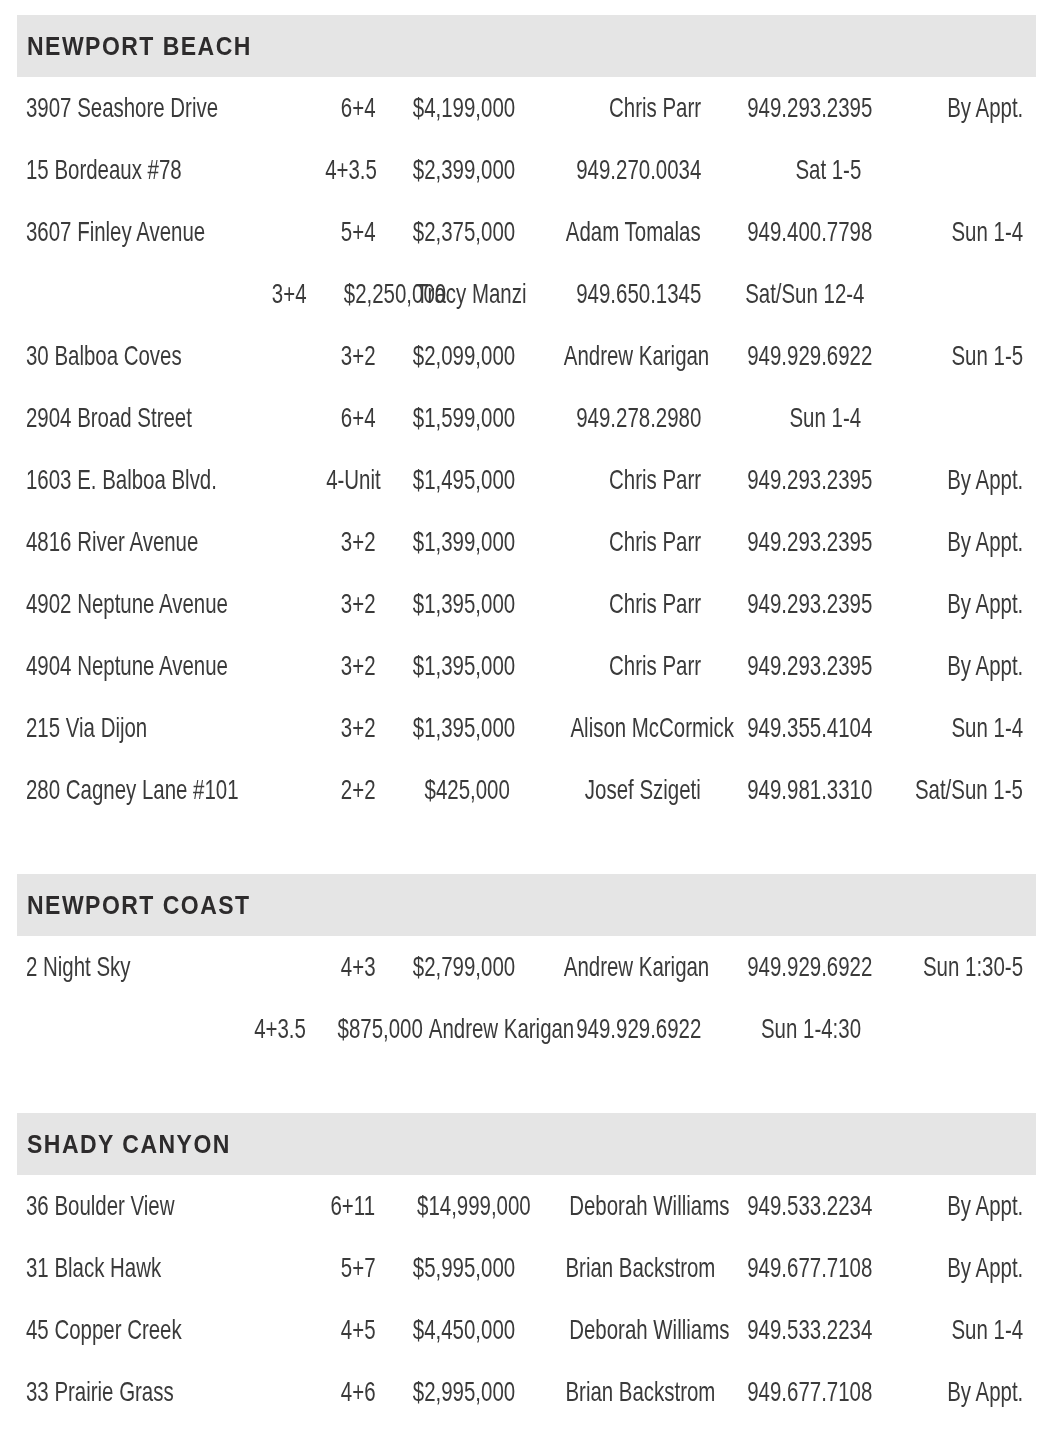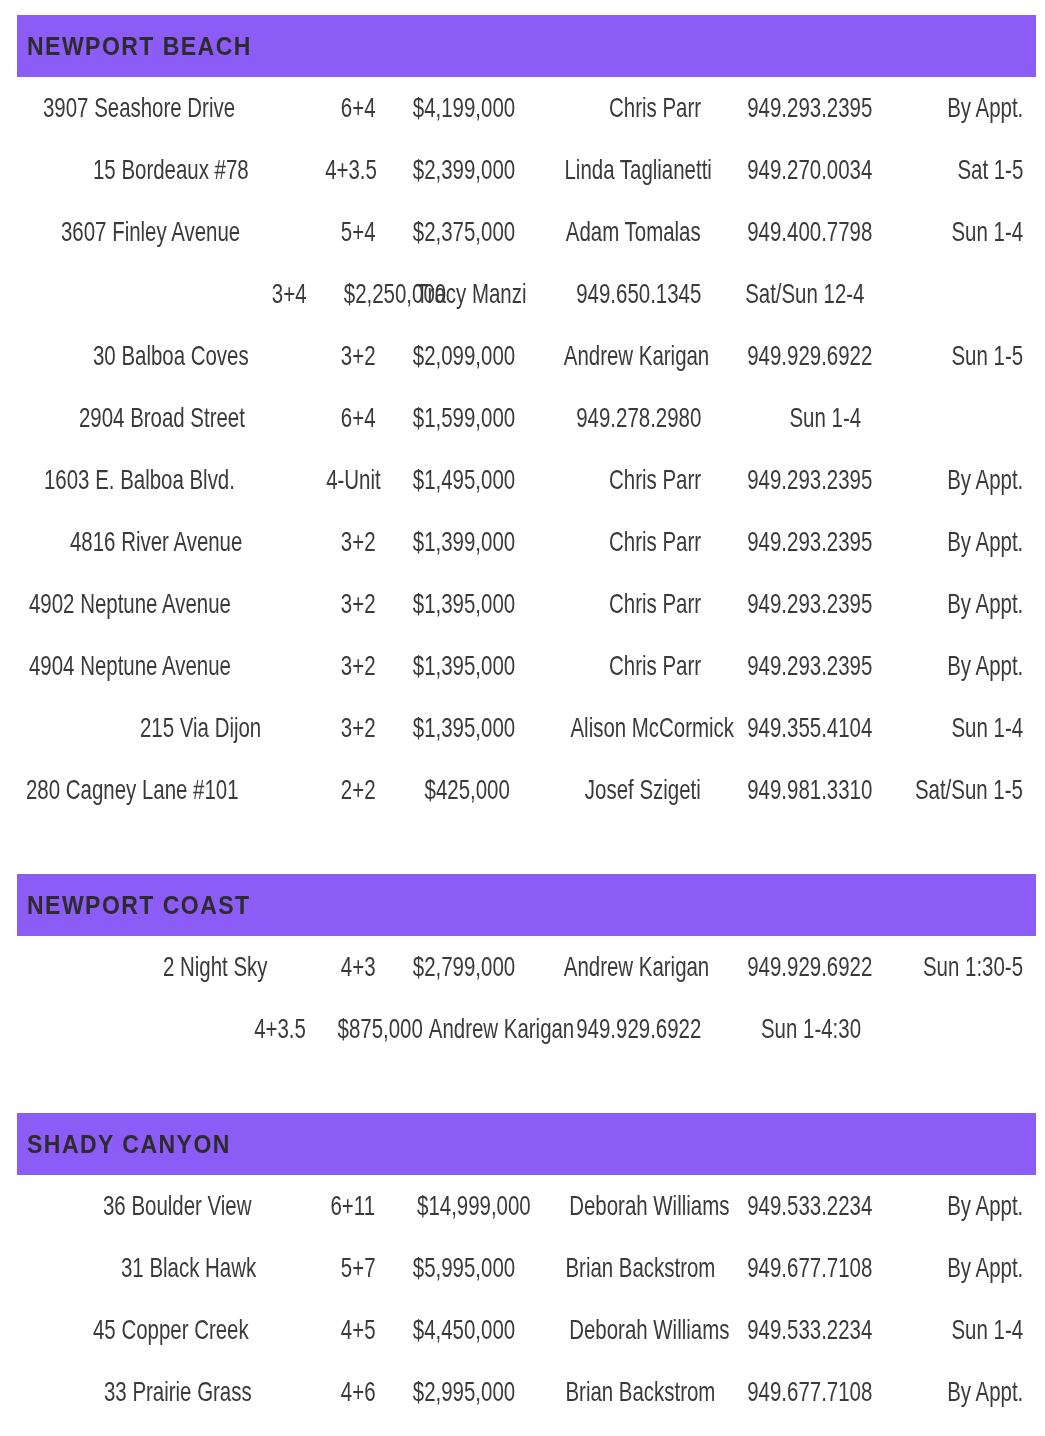--- a/index.html
+++ b/index.html
@@ -23,21 +23,21 @@
   .section {
     width: 1019px;
   }
   .section + .section {
     margin-top: 53px;
   }
   .section-header {
     box-sizing: border-box;
     width: 1019px;
     height: 62px;
-    background: #8b5cf6;
+    background: #e5e5e5;
     display: flex;
     align-items: center;
     padding-left: 10px;
   }
   .section-title {
     display: inline-block;
     font-size: 25px;
     font-weight: bold;
     letter-spacing: 1.6px;
     color: #2d2b2c;
@@ -59,21 +59,21 @@
     white-space: nowrap;
   }
   .cell .t {
     display: inline-block;
     font-size: 28px;
     font-weight: normal;
     color: #3a3a3a;
     white-space: nowrap;
     transform: scaleX(0.73);
   }
-  .c-address { text-align: right; }
+  .c-address { text-align: left; }
   .c-address .t { transform-origin: 0 50%; }
   .c-beds, .c-price, .c-agent, .c-phone, .c-time { text-align: right; }
   .c-beds .t, .c-price .t, .c-agent .t, .c-phone .t, .c-time .t {
     transform-origin: 100% 50%;
   }
 </style>
 </head>
 <body>
 
 <div class="page">
@@ -89,21 +89,20 @@
     <div class="cell c-price"><span class="t">$4,199,000</span></div>
     <div class="cell c-agent"><span class="t">Chris Parr</span></div>
     <div class="cell c-phone"><span class="t">949.293.2395</span></div>
     <div class="cell c-time"><span class="t">By Appt.</span></div>
   </div>
 
   <div class="listing-row">
     <div class="cell c-address"><span class="t">15 Bordeaux #78</span></div>
     <div class="cell c-beds"><span class="t">4+3.5</span></div>
     <div class="cell c-price"><span class="t">$2,399,000</span></div>
-    <div class="cell c-agent"><span class="t">Linda Taglianetti</span></div>
     <div class="cell c-phone"><span class="t">949.270.0034</span></div>
     <div class="cell c-time"><span class="t">Sat 1-5</span></div>
   </div>
 
   <div class="listing-row">
     <div class="cell c-address"><span class="t">3607 Finley Avenue</span></div>
     <div class="cell c-beds"><span class="t">5+4</span></div>
     <div class="cell c-price"><span class="t">$2,375,000</span></div>
     <div class="cell c-agent"><span class="t">Adam Tomalas</span></div>
     <div class="cell c-phone"><span class="t">949.400.7798</span></div>

